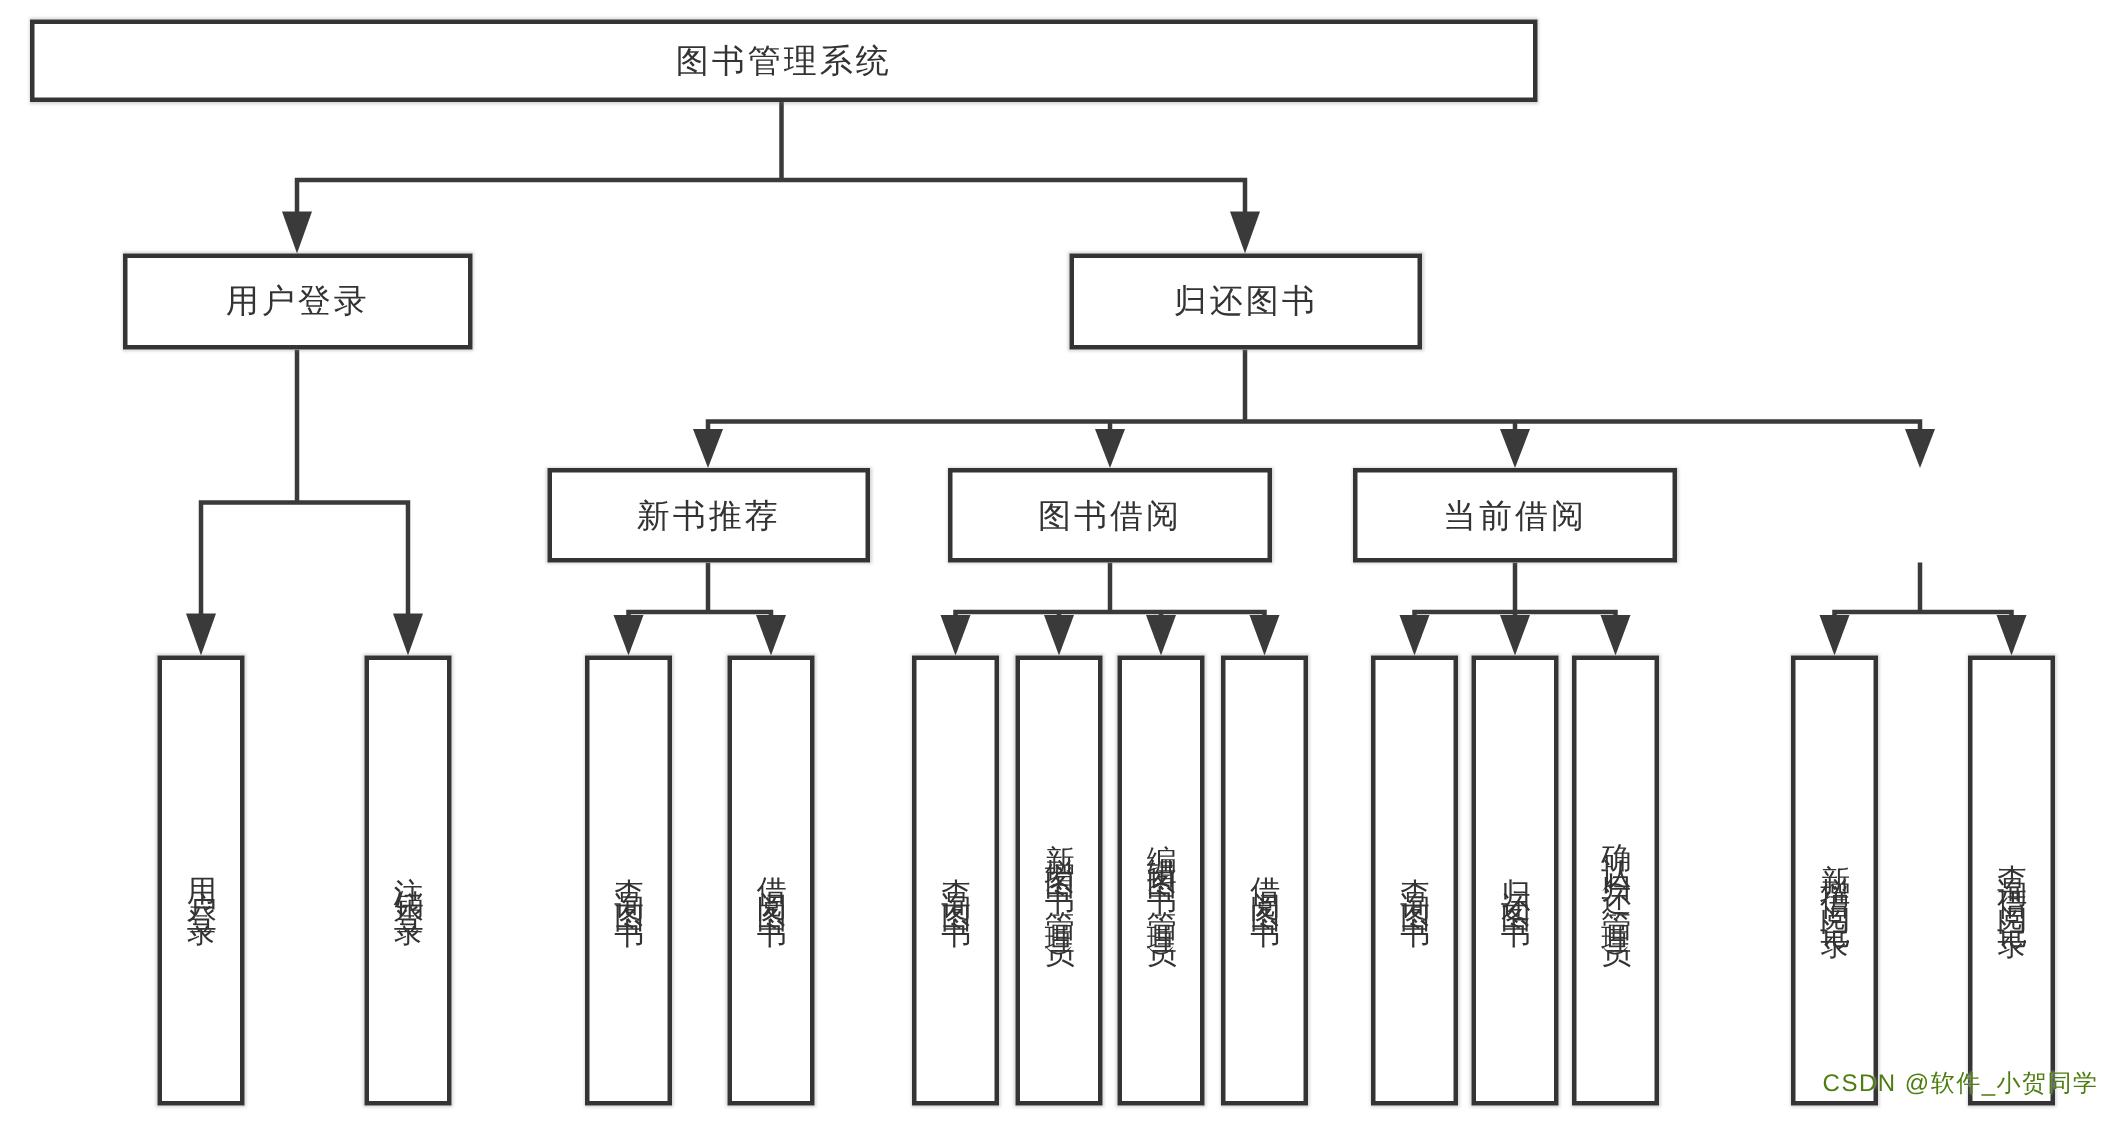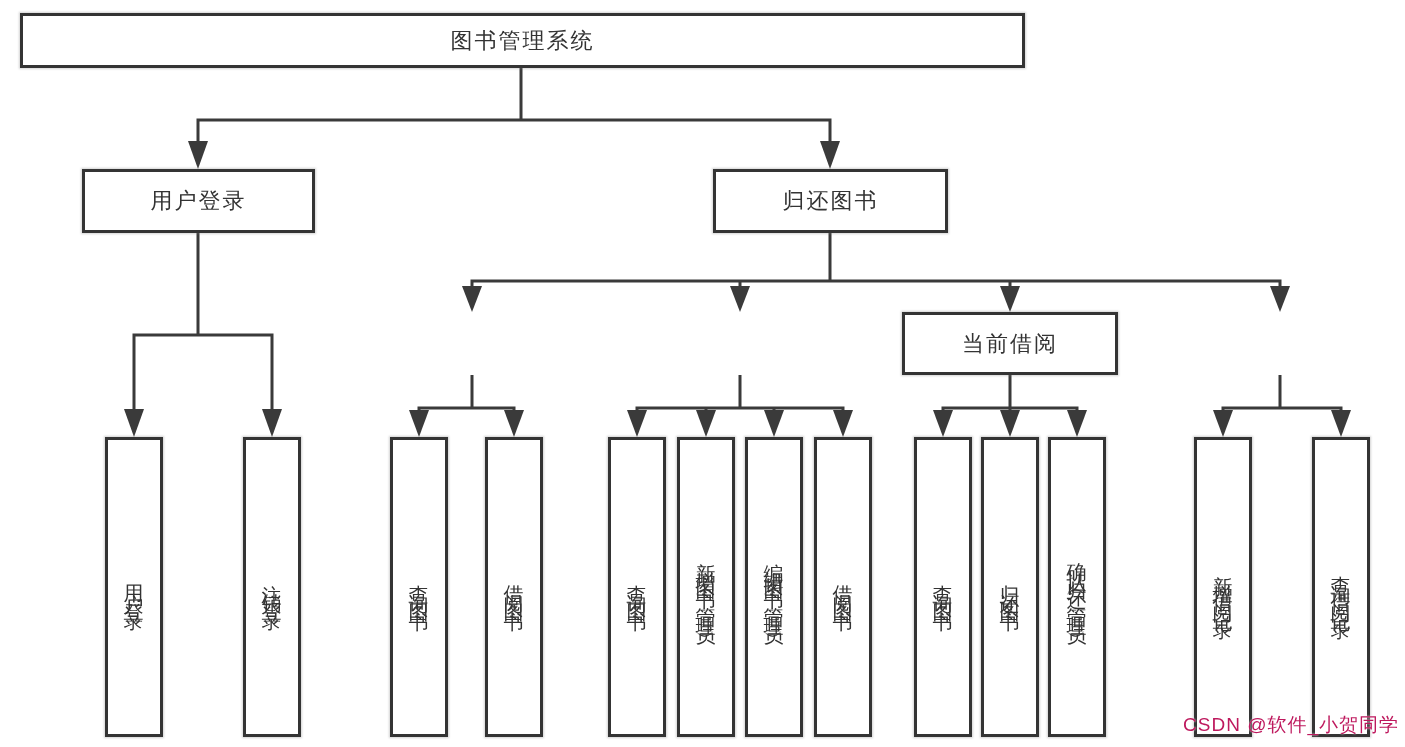--- a/index.html
+++ b/index.html
@@ -63,22 +63,22 @@
   .l-9  { left: 914px; }
   .l-10 { left: 981px; }
   .l-11 { left: 1048px; }
   .l-12 { left: 1194px; }
   .l-13 { left: 1312px; }
   #watermark {
     position: absolute;
     right: 6px;
     top: 712px;
     z-index: 2;
-    font-size: 19px;
-    color: #be185d;
+    font-size: 16px;
+    color: #4d7c0f;
     letter-spacing: 1px;
     text-shadow: 0 0 2px #ffffff;
     white-space: nowrap;
   }
 </style>
 </head>
 <body>
 
 <div id="canvas">
 
@@ -126,20 +126,26 @@
     <span class="hlbl">图书管理系统</span>
   </div>
 
   <div class="box b-login">
     <span class="hlbl">用户登录</span>
   </div>
   <div class="box b-mgmt">
     <span class="hlbl">归还图书</span>
   </div>
 
+  <div class="box b-rec">
+    <span class="hlbl">新书推荐</span>
+  </div>
+  <div class="box b-borrow">
+    <span class="hlbl">图书借阅</span>
+  </div>
   <div class="box b-cur">
     <span class="hlbl">当前借阅</span>
   </div>
 
   <div class="box leaf l-1">
     <span class="vlbl">用户登录</span>
   </div>
   <div class="box leaf l-2">
     <span class="vlbl">注销登录</span>
   </div>

